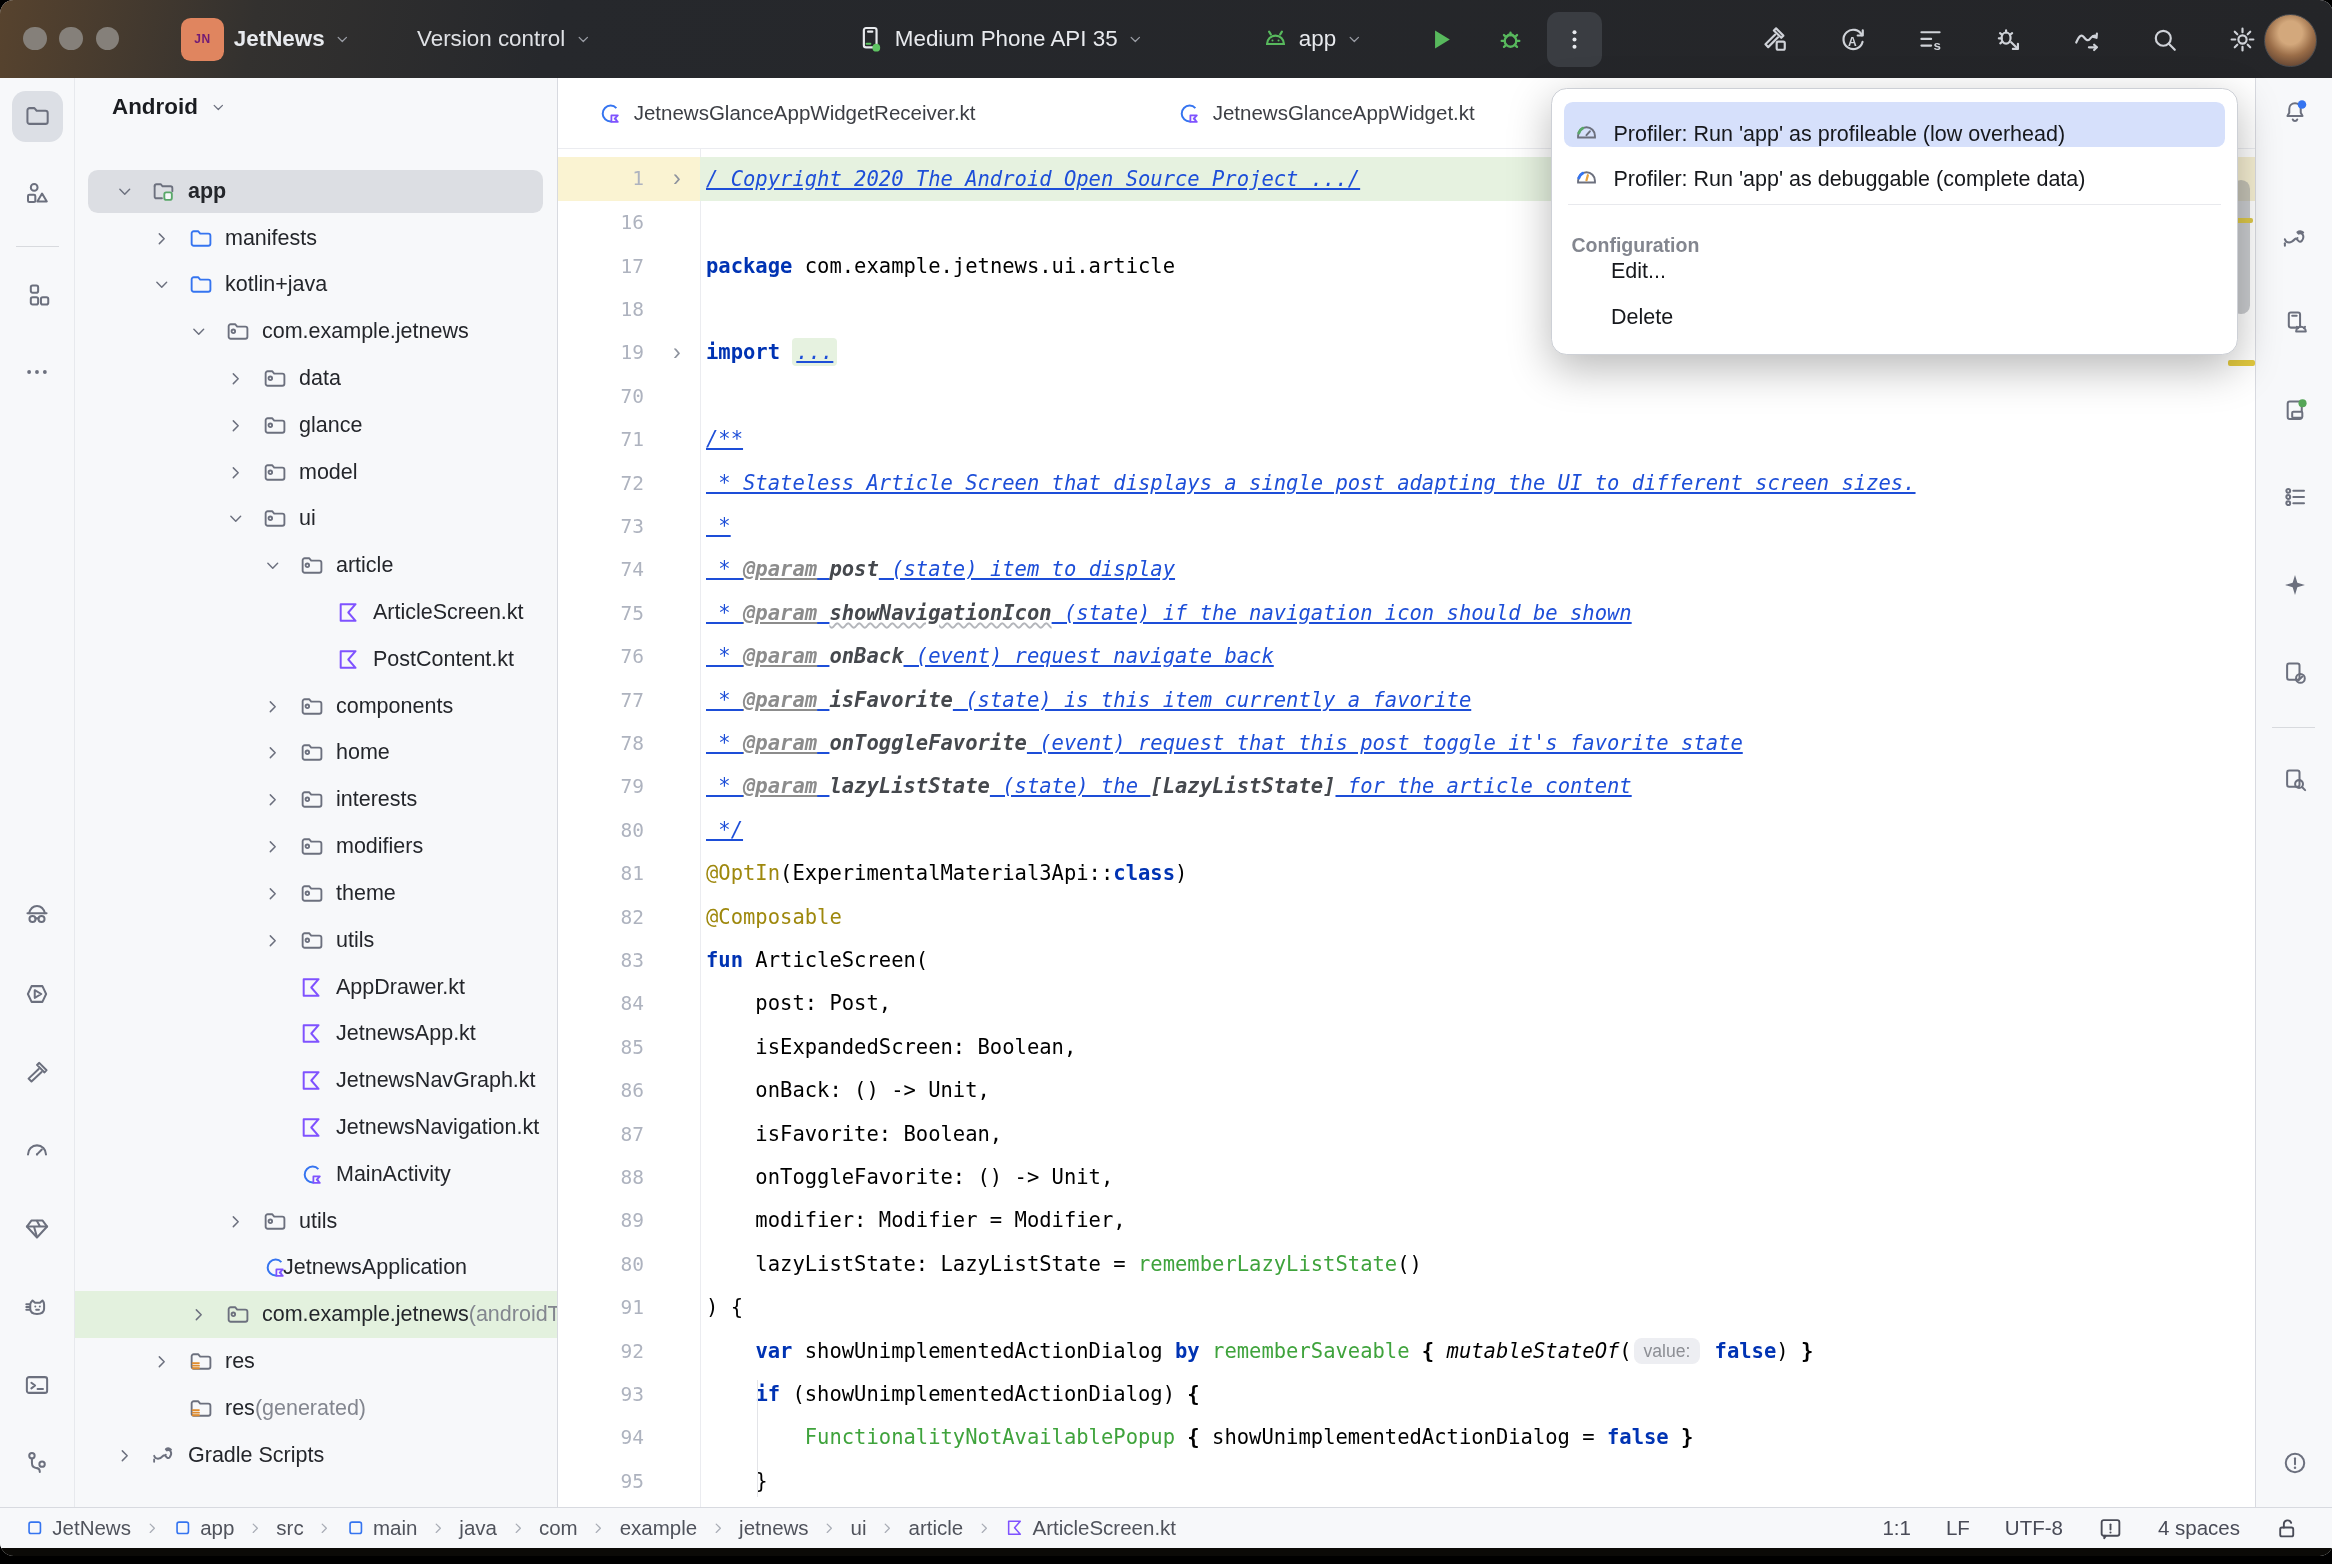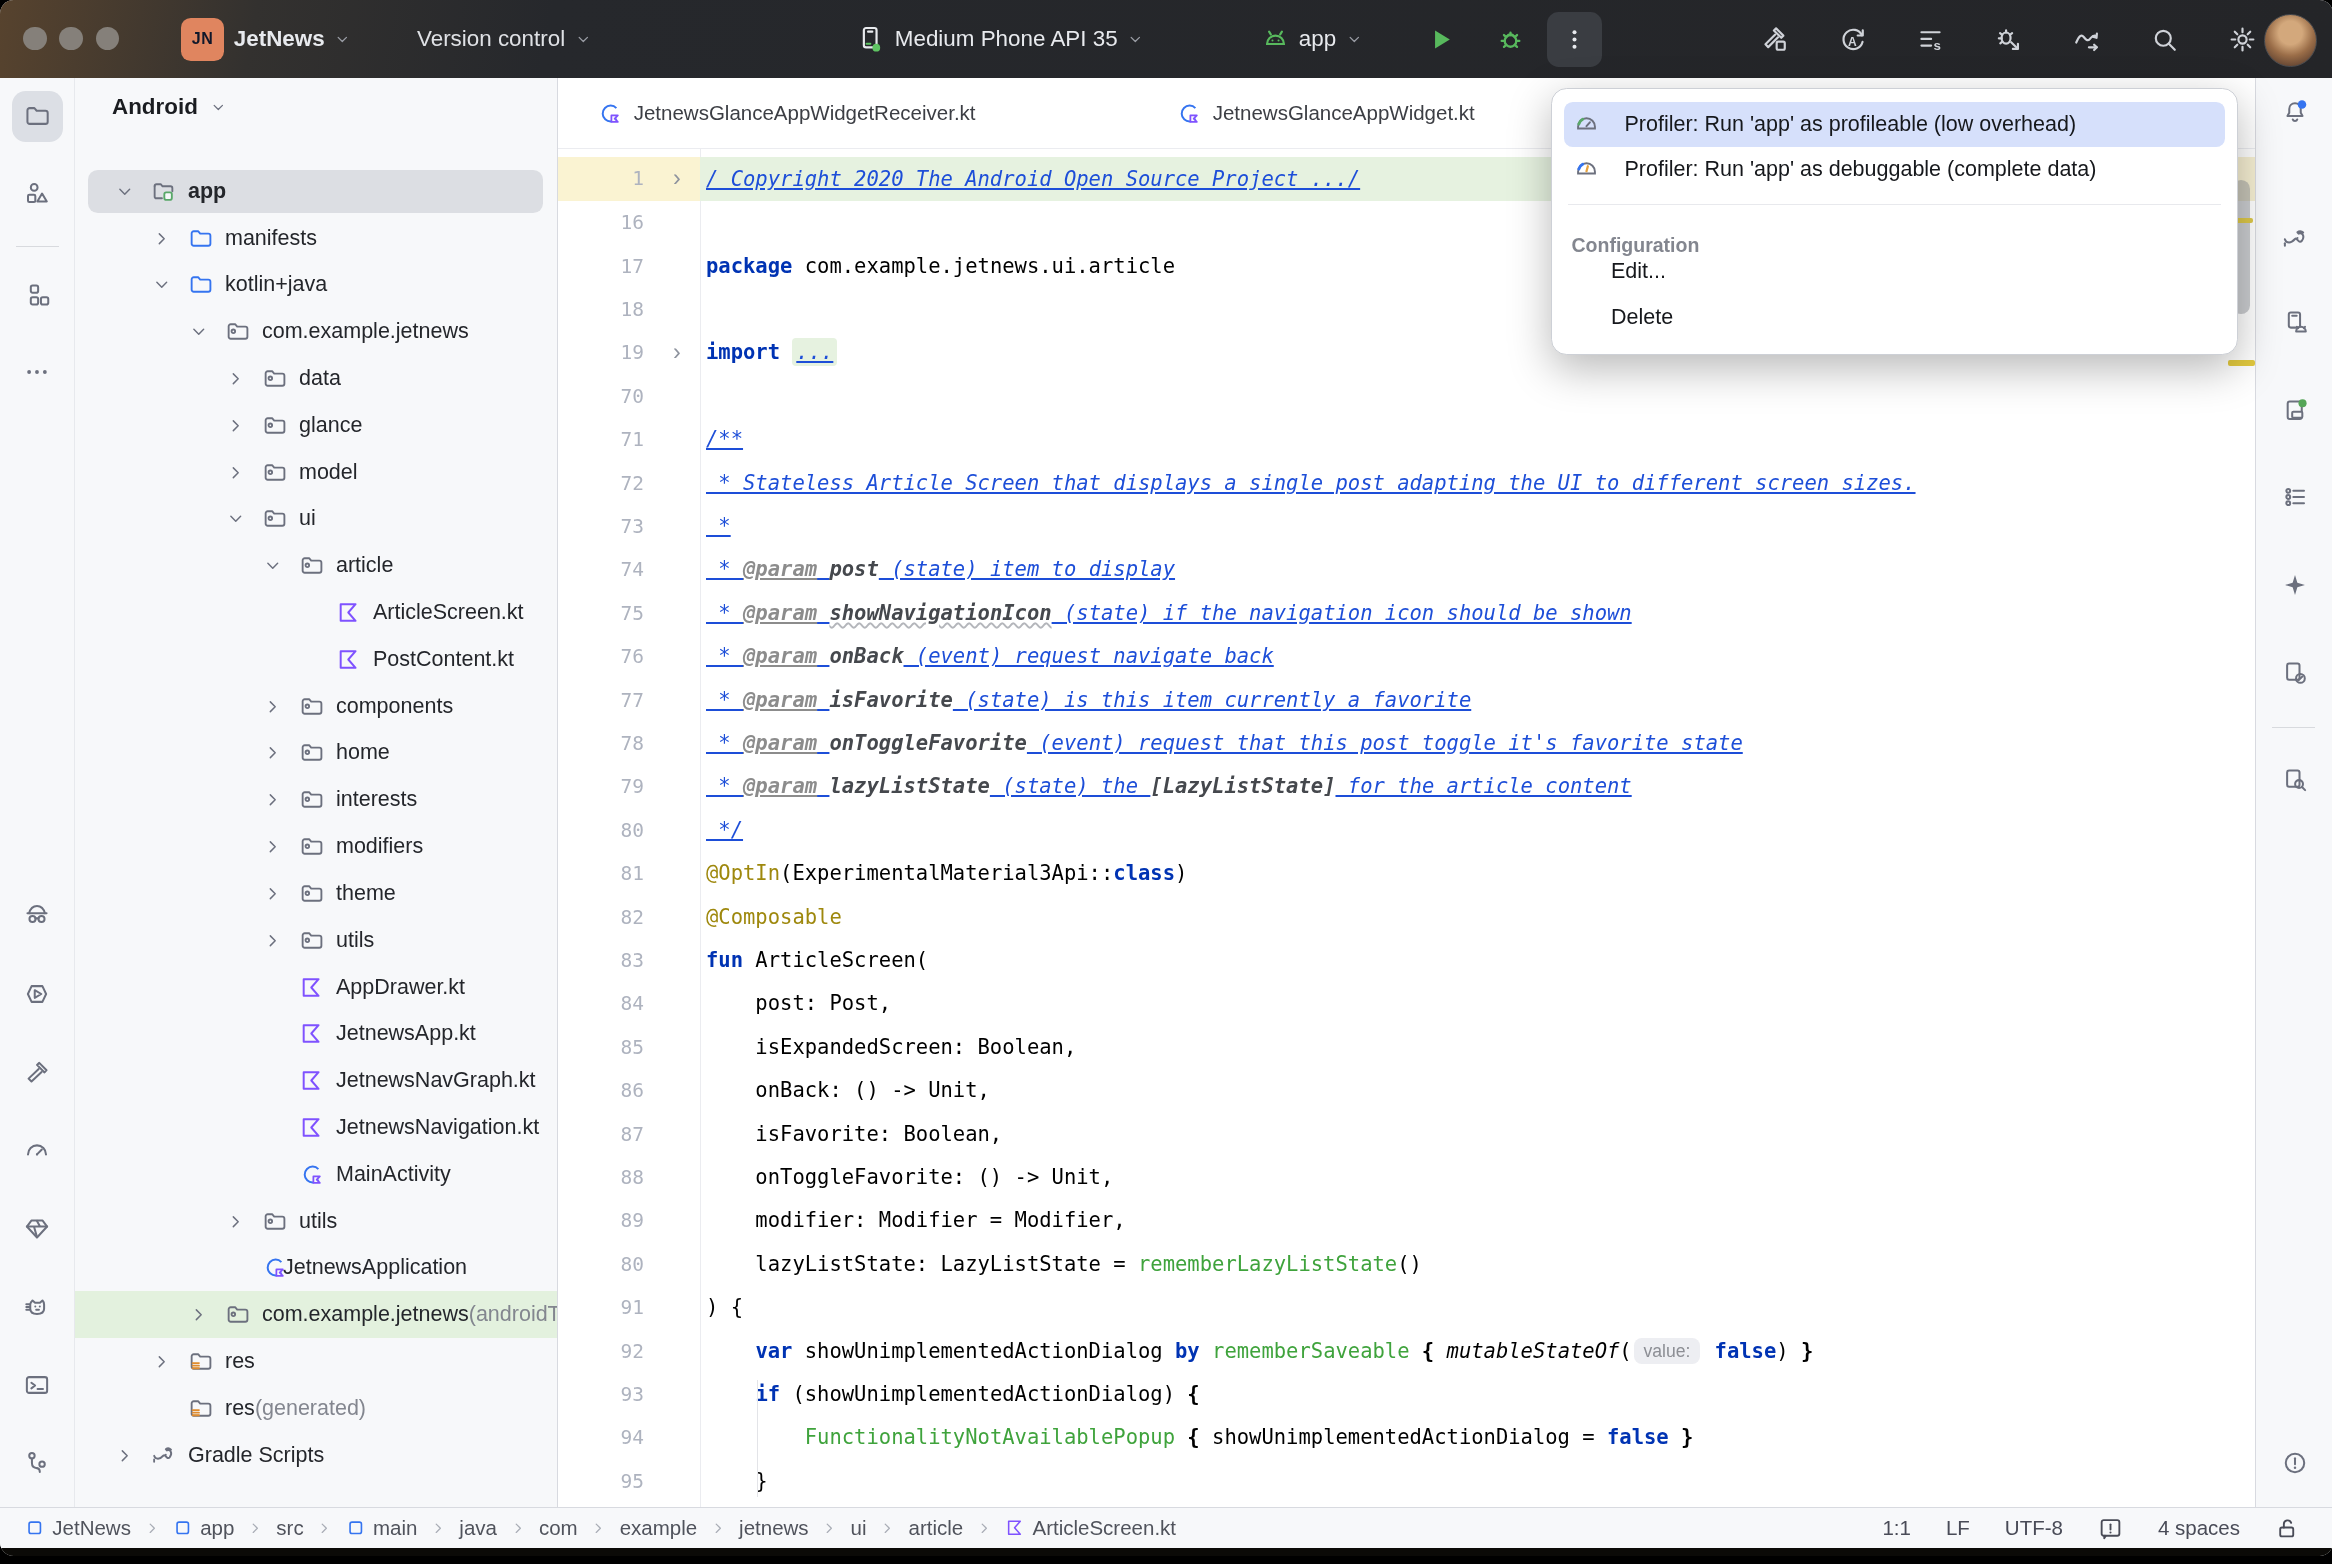--- a/index.html
+++ b/index.html
@@ -3,21 +3,21 @@
 <meta charset="utf-8">
 <style>
   html,body{margin:0;padding:0;background:#000;}
   body{width:2333px;height:1564px;position:relative;font-family:"Liberation Sans",sans-serif;-webkit-font-smoothing:antialiased;}
   .window{position:absolute;left:0;top:0;width:2333px;height:1556px;border-radius:13.7px;overflow:hidden;background:#fff;}
   
   .titlebar{position:absolute;left:0;top:0;width:100%;height:78px;background:linear-gradient(100deg,#57432e 0px,#33312f 254px,#26282c 546px,#242528 100%);}
   .traffic{position:absolute;left:23.4px;top:27px;display:flex;gap:12.7px;}
   .traffic span{width:23.4px;height:23.4px;border-radius:50%;background:#85807a;display:block;}
   .tb-item{position:absolute;top:0;height:78px;display:flex;align-items:center;gap:9.8px;color:#e8eaee;font-size:22.4px;}
-  .tb-logo{width:43px;height:43px;border-radius:9.8px;background:#e0855f;color:#0f172a;font-size:16px;font-weight:bold;display:flex;align-items:center;justify-content:center;letter-spacing:0.5px;}
+  .tb-logo{width:43px;height:43px;border-radius:9.8px;background:#e0855f;color:#701a75;font-size:12px;font-weight:bold;display:flex;align-items:center;justify-content:center;letter-spacing:0.5px;}
   .tb-chev{color:#9b9ea6;}
   .ic{display:inline-block;line-height:0;}
   .ic svg{width:100%;height:100%;} .ic20{width:19.5px;height:19.5px;} .ic28{width:27px;height:27px;} .ic30{width:29px;height:29px;} .ic26{width:25px;height:25px;} .ic17{width:16.6px;height:16.6px;}
   .tb-icons{position:absolute;top:0;right:76px;height:78px;display:flex;align-items:center;gap:49px;color:#cfd2d8;}
   .kebab{position:absolute;left:1547px;top:11.7px;width:55px;height:55px;border-radius:11.7px;background:#3a3d42;display:flex;align-items:center;justify-content:center;color:#e8eaee;}
   .avatar{position:absolute;right:15.6px;top:13.7px;width:51px;height:51px;border-radius:50%;background:radial-gradient(circle at 50% 35%,#d3a87c 0 28%,#9a6d48 55%,#5e4130 85%);border:1px solid #4a4c50;}
   
   .lrail{position:absolute;left:0;top:78px;width:74px;height:1439px;background:#f7f8fa;border-right:1px solid #e7e9ed;color:#6c707e;}
   .rail-ic{position:absolute;left:50%;transform:translate(-50%,-50%);}
   .rail-sel{position:absolute;left:11.7px;width:51px;height:51px;border-radius:13.7px;background:#dcdfe5;}
@@ -64,21 +64,21 @@
   .rrail{position:absolute;right:0;top:78px;width:77px;height:1439px;background:#f7f8fa;border-left:1px solid #d8dae0;color:#6c707e;}
   
   .statusbar{position:absolute;left:0;bottom:7.8px;width:100%;height:40px;background:#f7f8fa;border-top:1px solid #d8dae0;}
   .crumbs{position:absolute;left:25px;top:0;height:40px;display:flex;align-items:center;gap:12.7px;font-size:20.5px;color:#50535c;}
   .crumb{display:flex;align-items:center;gap:7.8px;}
   .crumb-sep{color:#a9adb6;}
   .statusr{position:absolute;right:33px;top:0;height:40px;display:flex;align-items:center;gap:35px;font-size:20.5px;color:#494b57;}
   .deskbottom{position:absolute;left:0;bottom:0;width:100%;height:7.8px;background:#0b0a07;}
   
   .popup{position:absolute;left:1551px;top:88px;width:685px;height:265px;background:#fff;border:1px solid #cdd0d6;border-radius:15.6px;box-shadow:0 13.7px 43px rgba(0,0,0,.28);z-index:50;}
-  .pitem{position:absolute;left:11.7px;right:11.7px;height:45px;display:flex;align-items:center;gap:24px;padding-left:9.8px;border-radius:8.8px;font-size:21.5px;color:#16181c;white-space:nowrap;}
+  .pitem{position:absolute;left:11.7px;right:11.7px;height:45px;display:flex;align-items:flex-end;gap:13px;padding-left:9.8px;border-radius:8.8px;font-size:21.5px;color:#16181c;white-space:nowrap;}
   .pitem.sel{background:#d6e0fb;}
   .psep{position:absolute;left:15.6px;right:15.6px;top:115px;height:1px;background:#e8e9ed;}
   .psect{position:absolute;left:19.5px;top:137px;height:39px;display:flex;align-items:center;font-size:19.5px;font-weight:bold;color:#83868f;}
   .pact{position:absolute;left:59px;height:45px;display:flex;align-items:center;font-size:21.5px;color:#16181c;}
 </style>
 </head>
 <body>
 
 <div class="window">
 

